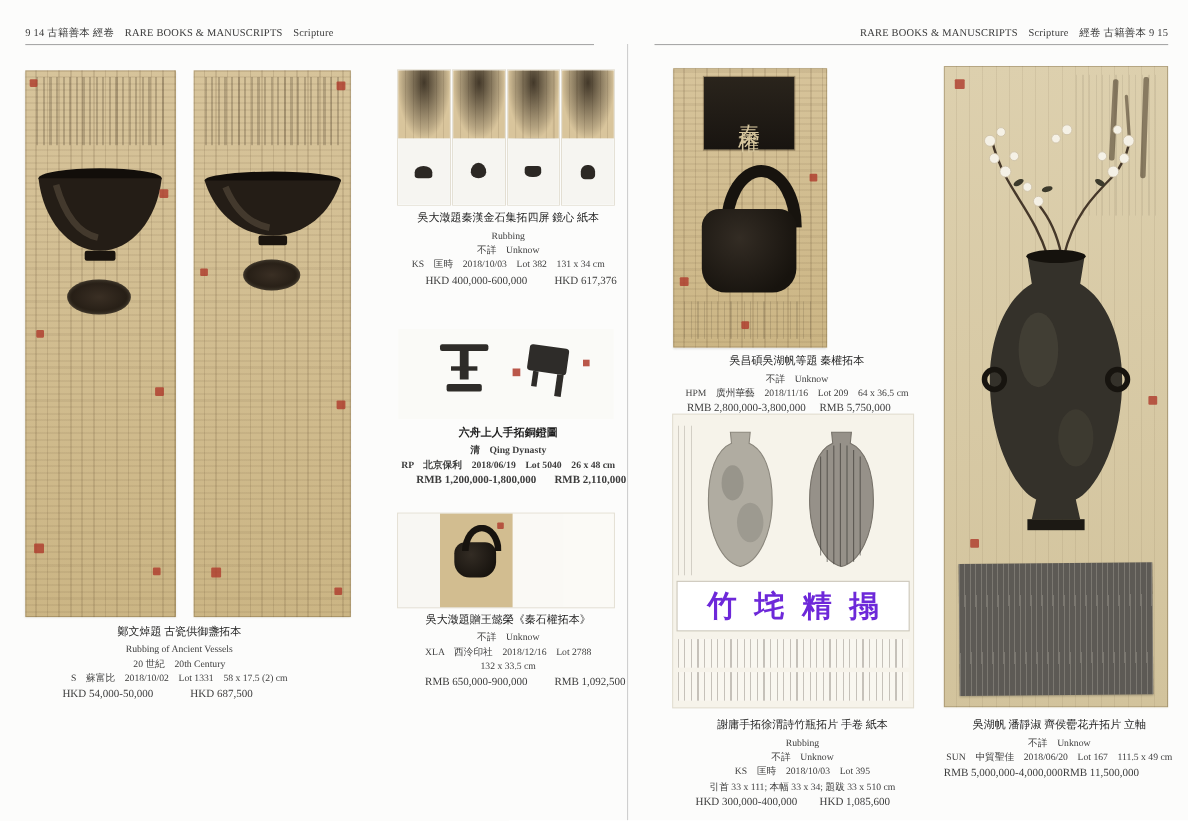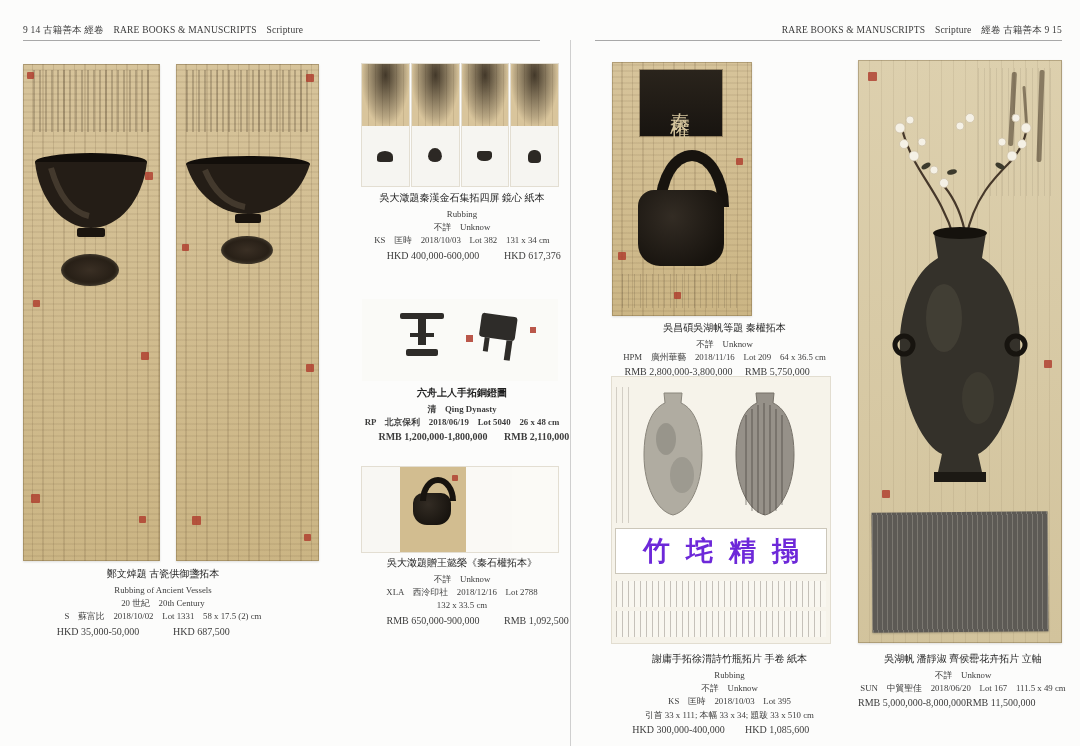--- a/index.html
+++ b/index.html
@@ -102,21 +102,21 @@
     <div class="seal" style="left:16px;top:452px;width:9px;height:9px;"></div>
     <div class="seal" style="left:128px;top:470px;width:7px;height:7px;"></div>
   </div>
 
   <div class="caption" style="left:23px;top:567px;width:280px;--est:150px;">
     <div class="cap-title">鄭文焯題 古瓷供御盞拓本</div>
     <div class="cap-line">Rubbing of Ancient Vessels</div>
     <div class="cap-line">20 世紀　20th Century</div>
     <div class="cap-line">S　蘇富比　2018/10/02　Lot 1331　58 x 17.5 (2) cm</div>
     <div class="cap-prices">
-      <span class="cap-est">HKD 35,000-50,000</span>
+      <span class="cap-est">HKD 54,000-50,000</span>
       <span class="cap-real">HKD 687,500</span>
     </div>
   </div>
 
   <div class="m1wrap" style="left:362px;top:64px;width:196px;height:122px;">
     <div class="m1col">
       <div class="m1top"></div>
       <div class="m1bot">
           <div class="m1obj" style="width:16px;height:11px;border-radius:50% 50% 20% 20%;"></div>
         </div>
@@ -308,18 +308,18 @@
     <div class="seal" style="left:10px;top:12px;width:9px;height:9px;"></div>
     <div class="seal" style="left:186px;top:300px;width:8px;height:8px;"></div>
     <div class="seal" style="left:24px;top:430px;width:8px;height:8px;"></div>
   </div>
 
   <div class="caption" style="left:858px;top:652px;width:210px;--est:100px;">
     <div class="cap-title">吳湖帆 潘靜淑 齊侯罍花卉拓片 立軸</div>
     <div class="cap-line">不詳　Unknow</div>
     <div class="cap-line">SUN　中貿聖佳　2018/06/20　Lot 167　111.5 x 49 cm</div>
     <div class="cap-prices">
-      <span class="cap-est">RMB 5,000,000-8,000,000</span>
+      <span class="cap-est">RMB 5,000,000-4,000,000</span>
       <span class="cap-real">RMB 11,500,000</span>
     </div>
   </div>
 
 </div>
 
 </body></html>

